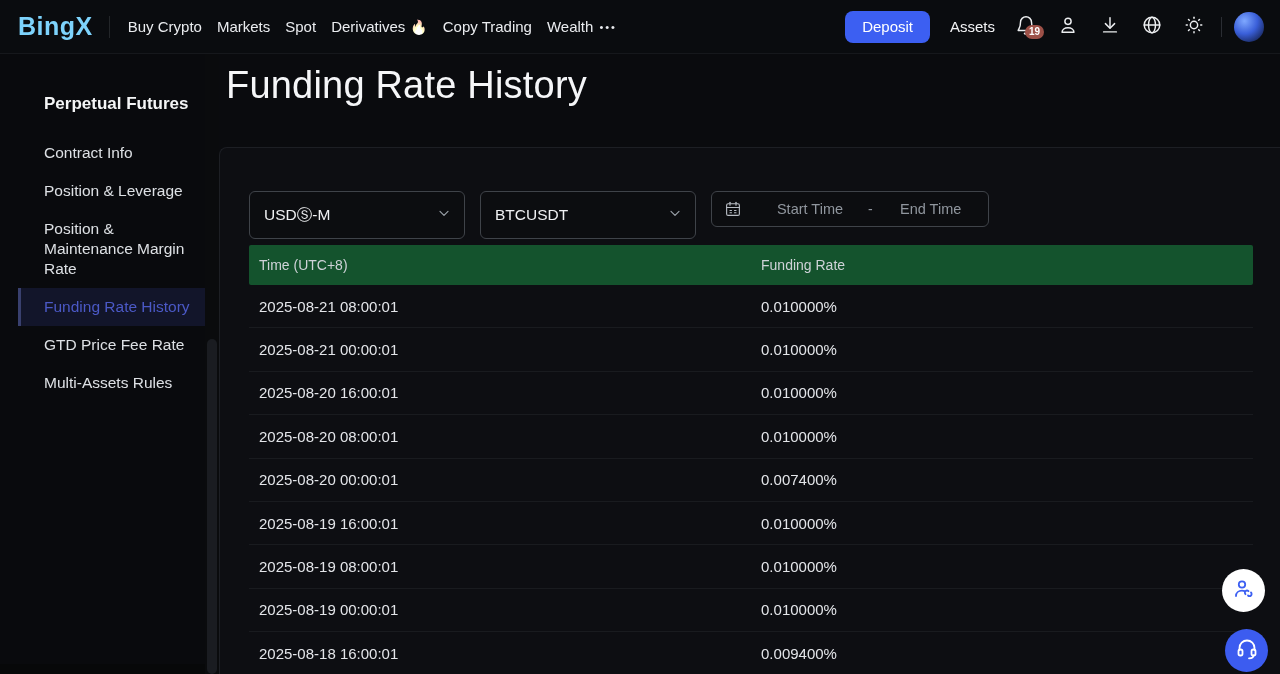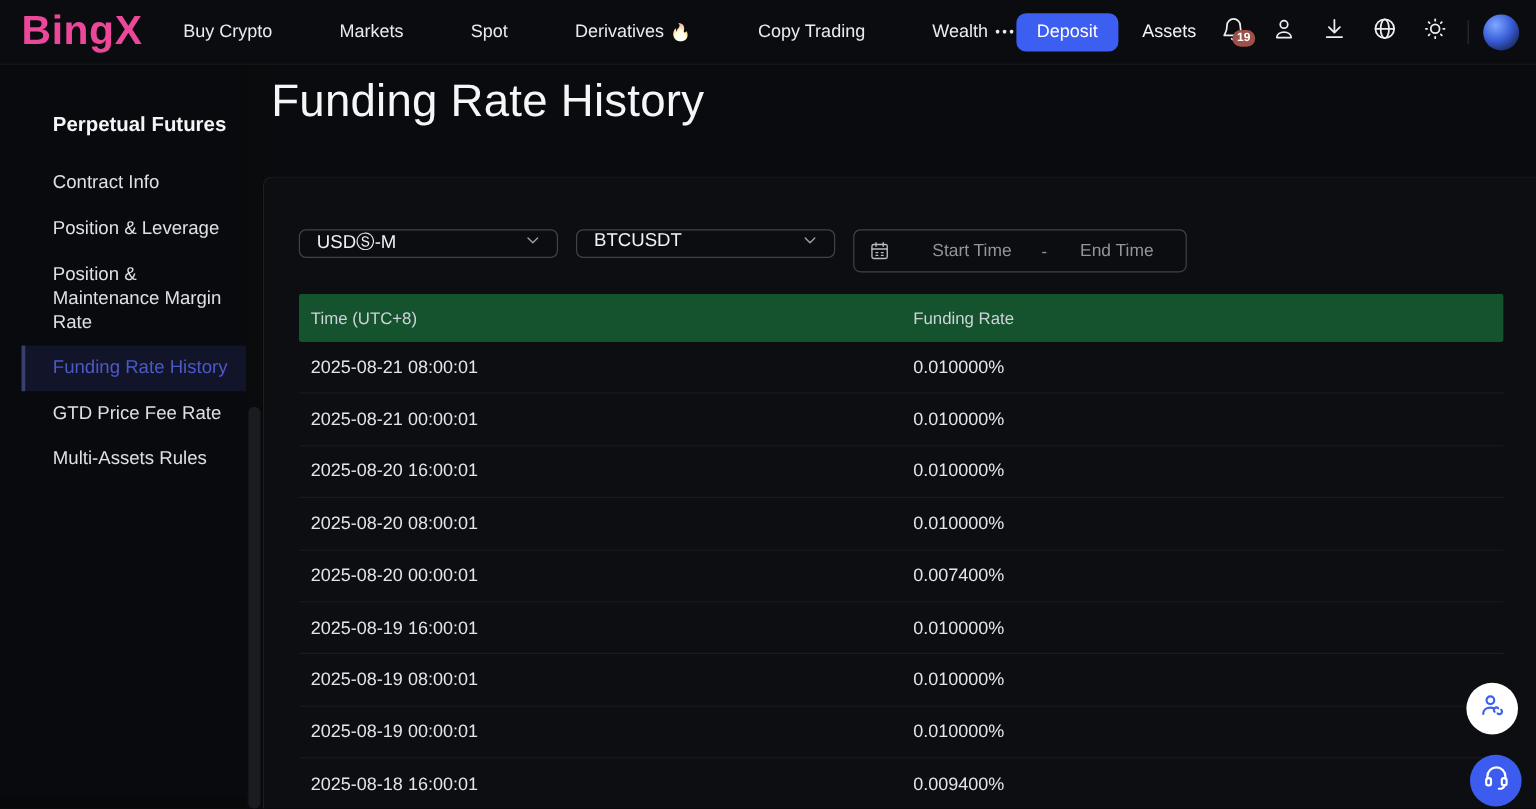--- a/index.html
+++ b/index.html
@@ -7,23 +7,23 @@
   body {
     font-family:"Liberation Sans","DejaVu Sans",sans-serif;
     background:#131418; color:#e8eaed; position:relative;
   }
   
   .header {
     position:absolute; top:0; left:0; right:0; height:54px;
     background:#0a0c0f; border-bottom:1px solid #16181c;
     display:flex; align-items:center; padding:0 16px; z-index:10;
   }
-  .logo { font-size:34px; font-weight:700; color:#ec4899; letter-spacing:.5px; margin-left:2px; }
+  .logo { font-size:25px; font-weight:700; color:#7dd3fc; letter-spacing:.5px; margin-left:2px; }
   .logo-divider { width:1px; height:22px; background:#232629; margin:0 18px 0 16px; }
-  .nav { display:flex; align-items:center; gap:56px; }
+  .nav { display:flex; align-items:center; gap:15px; }
   .nav-item { font-size:15px; color:#eaecef; cursor:pointer; display:flex; align-items:center; gap:5px; white-space:nowrap; }
   .flame { font-size:14px; filter:grayscale(.75) brightness(1.9); }
   .nav-more { font-size:11px; letter-spacing:2px; color:#eaecef; margin-left:6px; cursor:pointer; }
   .header-right { margin-left:auto; display:flex; align-items:center; gap:0; }
   .deposit-btn {
     background:#3c5ff2; color:#fff; font-size:15px; font-weight:500;
     border:none; border-radius:8px; height:32px; padding:0 17px; cursor:pointer;
     font-family:inherit;
   }
   .assets-label { font-size:15px; color:#f2f3f5; margin:0 10px 0 20px; cursor:pointer; }
@@ -53,22 +53,22 @@
   
   .main { position:absolute; top:54px; left:219px; right:0; bottom:0; background:#0a0b0e; }
   .page-title { position:absolute; top:10px; left:7px; font-size:38px; font-weight:500; color:#f5f6f8; letter-spacing:.2px; }
   .panel {
     position:absolute; top:93px; left:0; right:0; bottom:0;
     background:#0d0e12; border-top:1px solid #1d1f24; border-left:1px solid #1d1f24;
     border-top-left-radius:8px;
   }
   .filters { position:absolute; top:43px; left:29px; display:flex; gap:15px; }
   .select {
-    width:216px; height:24px; background:#0c0d10; border:1px solid #3f4349; border-radius:6px;
-    display:flex; padding:0 12px 0 14px; cursor:pointer;
+    width:216px; height:48px; background:#0c0d10; border:1px solid #3f4349; border-radius:6px;
+    display:flex; align-items:center; padding:0 12px 0 14px; cursor:pointer;
   }
   .select .sel-value { font-size:15.5px; color:#f0f1f3; flex:1; }
   .select svg, .dp svg.chev { stroke:#9aa0a8; fill:none; stroke-width:1.8; stroke-linecap:round; stroke-linejoin:round; }
   .dp {
     width:278px; height:36px; border:1px solid #3f4349; border-radius:6px; background:#0c0d10;
     display:flex; align-items:center; padding:0 12px; cursor:pointer;
   }
   .dp svg.cal { stroke:#b8bdc4; fill:none; stroke-width:1.5; stroke-linecap:round; }
   .dp input {
     background:transparent; border:none; outline:none; color:#e8eaed; font-size:14.5px;

